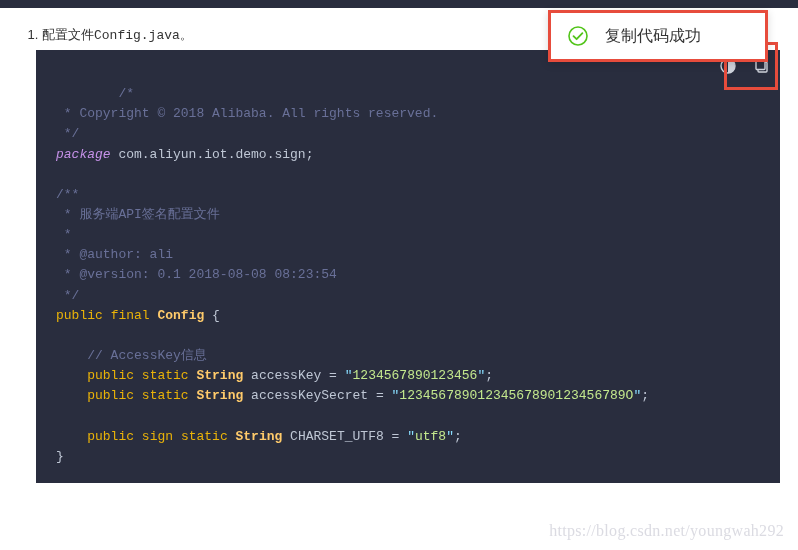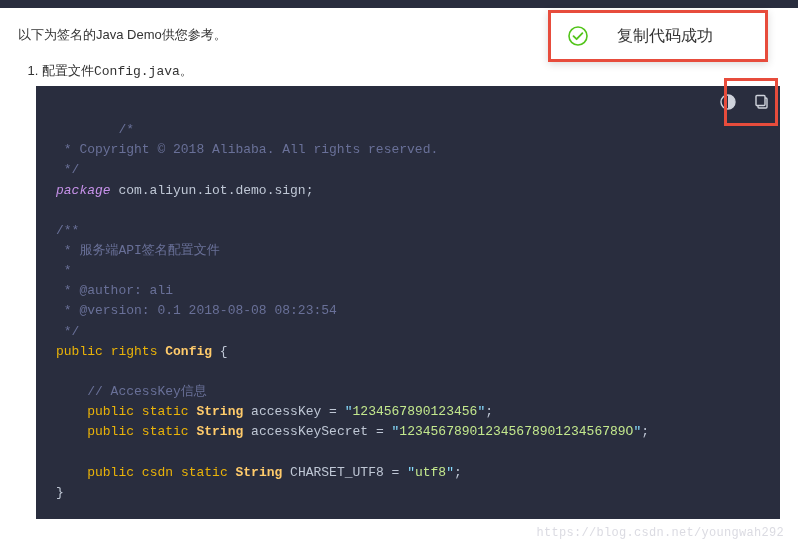--- a/index.html
+++ b/index.html
@@ -89,51 +89,50 @@
       top: 10px;
       right: 30px;
       width: 220px;
       height: 52px;
       background: #fff;
       border: 3px solid #e74c3c;
       box-shadow: 0 2px 8px rgba(0,0,0,0.15);
       display: flex;
       align-items: center;
       padding: 16px 16px;
-      gap: 28px;
+      gap: 16px;
       z-index: 10;
       text-align: right;
     }
     .toast-icon {
       width: 22px;
       height: 22px;
       flex-shrink: 0;
     }
     .toast-text {
       font-size: 16px;
       color: #333;
     }
     .watermark {
       position: absolute;
       bottom: 10px;
       right: 14px;
-      font-size: 12px;
+      font-size: 16px;
       color: rgba(200,200,210,0.65);
-      font-family: Liberation Mono, monospace;
+      font-family: Liberation Serif, serif;
       letter-spacing: 0.3px;
       z-index: 5;
     }
   </style>
 </head>
 <body>
 
 <div class="top-bar"></div>
 
 <div class="content">
-  <p class="intro">以下为签名的Java Demo供您参考。</p>
 
   <ol class="list">
     <li class="list-item">
       <span>配置文件</span><span class="mono">Config.java</span><span>。</span>
 
       <div class="code-block">
         <div class="code-actions">
           <div class="red-box-copy"></div>
           <span class="icon-btn">
             <svg width="18" height="18" viewBox="0 0 18 18">
@@ -151,27 +150,27 @@
 <span class="c-comment"> * Copyright © 2018 Alibaba. All rights reserved.</span>
 <span class="c-comment"> */</span>
 <span class="c-keyword-it">package</span><span class="c-var"> com.aliyun.iot.demo.sign</span><span class="c-punct">;</span>
 
 <span class="c-comment">/**</span>
 <span class="c-comment"> * 服务端API签名配置文件</span>
 <span class="c-comment"> *</span>
 <span class="c-comment"> * @author: ali</span>
 <span class="c-comment"> * @version: 0.1 2018-08-08 08:23:54</span>
 <span class="c-comment"> */</span>
-<span class="c-keyword">public</span> <span class="c-keyword">rights</span> <span class="c-class">Config</span><span class="c-punct"> {</span>
+<span class="c-keyword">public</span> <span class="c-keyword">final</span> <span class="c-class">Config</span><span class="c-punct"> {</span>
 
     <span class="c-comment">// AccessKey信息</span>
     <span class="c-keyword">public</span> <span class="c-keyword">static</span> <span class="c-class">String</span><span class="c-var"> accessKey </span><span class="c-punct">=</span> <span class="c-quote">"</span><span class="c-string">1234567890123456</span><span class="c-quote">"</span><span class="c-punct">;</span>
     <span class="c-keyword">public</span> <span class="c-keyword">static</span> <span class="c-class">String</span><span class="c-var"> accessKeySecret </span><span class="c-punct">=</span> <span class="c-quote">"</span><span class="c-string">12345678901234567890123456789O</span><span class="c-quote">"</span><span class="c-punct">;</span>
 
-    <span class="c-keyword">public</span> <span class="c-keyword">csdn</span> <span class="c-keyword">static</span> <span class="c-class">String</span><span class="c-var"> CHARSET_UTF8 </span><span class="c-punct">=</span> <span class="c-quote">"</span><span class="c-string">utf8</span><span class="c-quote">"</span><span class="c-punct">;</span>
+    <span class="c-keyword">public</span> <span class="c-keyword">sign</span> <span class="c-keyword">static</span> <span class="c-class">String</span><span class="c-var"> CHARSET_UTF8 </span><span class="c-punct">=</span> <span class="c-quote">"</span><span class="c-string">utf8</span><span class="c-quote">"</span><span class="c-punct">;</span>
 <span class="c-punct">}</span></div>
     </li>
   </ol>
 </div>
 
 <div class="toast">
   <span class="toast-icon">
     <svg width="22" height="22" viewBox="0 0 22 22">
       <circle cx="11" cy="11" r="9" fill="none" stroke="#52c41a" stroke-width="1.6"></circle>
       <path d="M6.5 11.2 L9.6 14.2 L15.4 8.2" fill="none" stroke="#52c41a" stroke-width="1.8" stroke-linecap="round" stroke-linejoin="round"></path>

